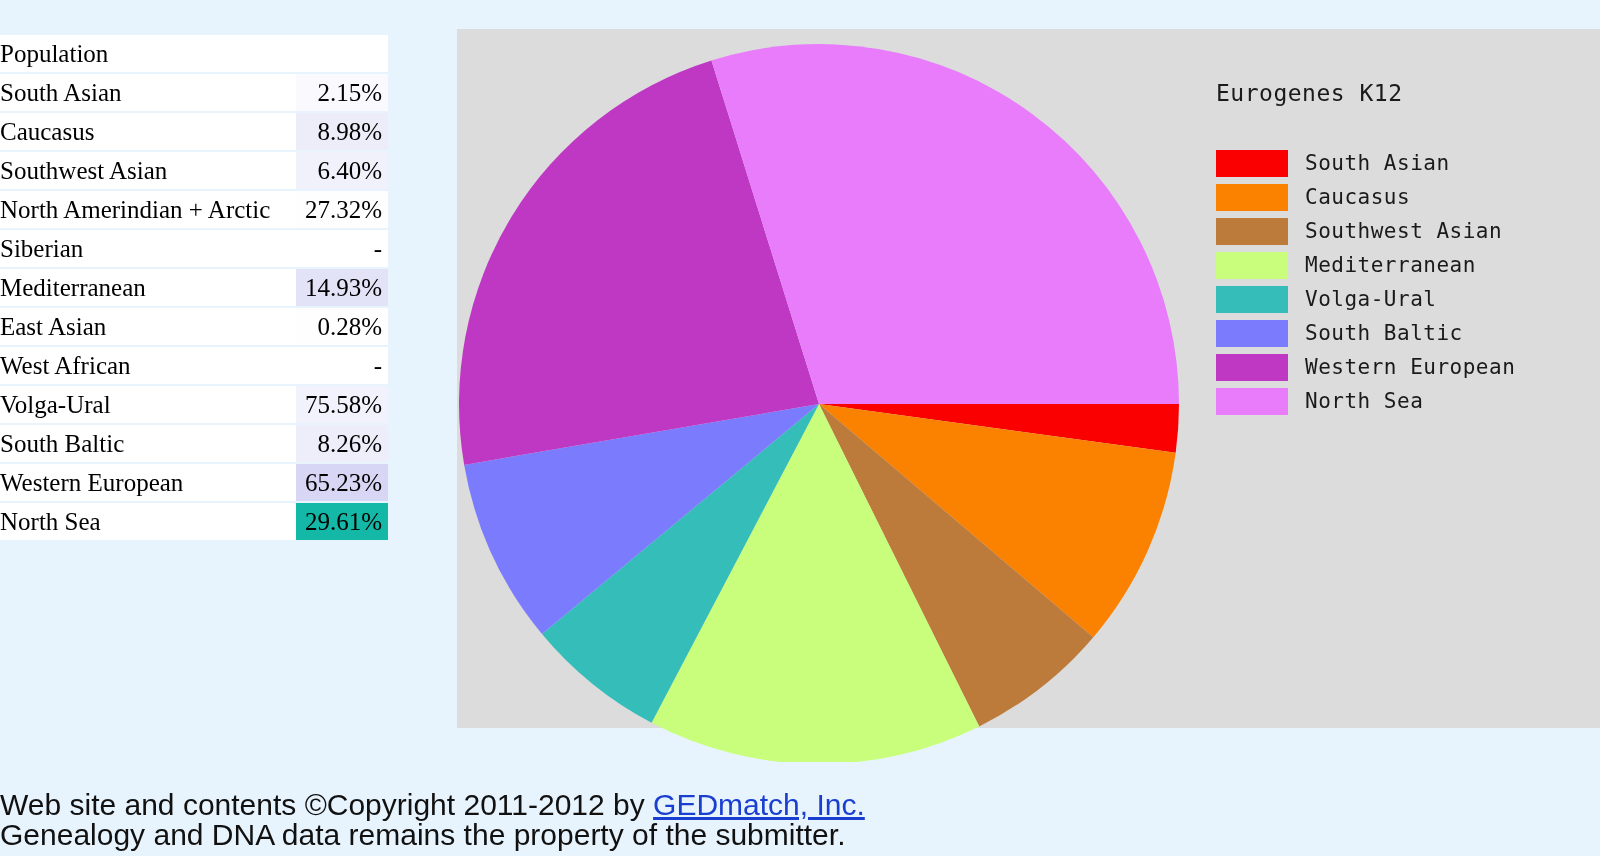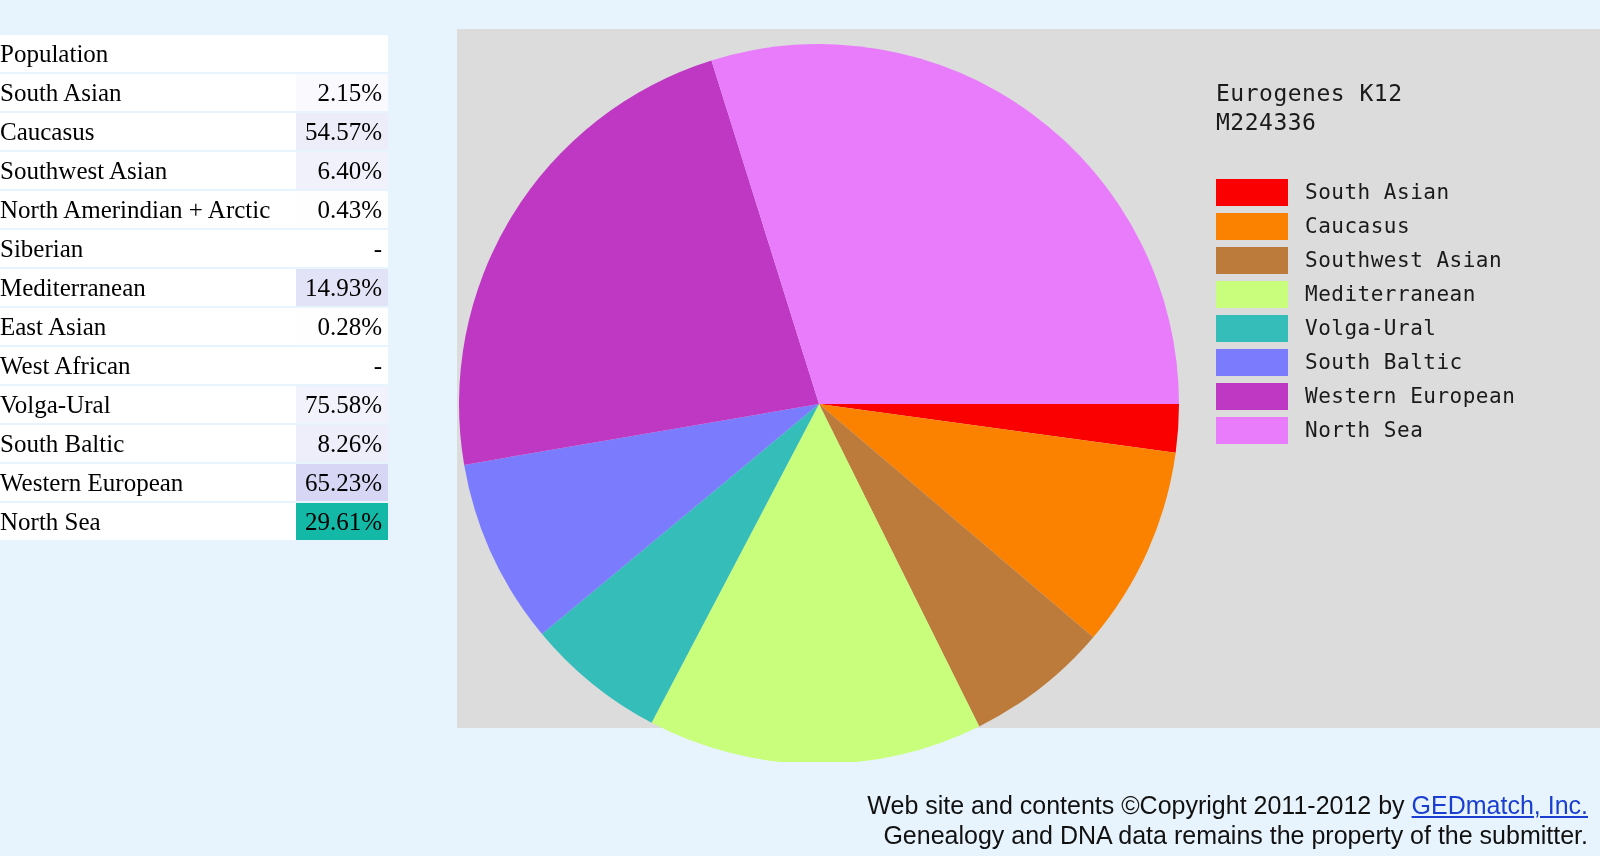--- a/index.html
+++ b/index.html
@@ -110,23 +110,23 @@
     letter-spacing: 0.5px;
     white-space: pre;
   }
 
   
   #footer {
     position: absolute;
     left: 0;
     right: 12px;
     bottom: 6px;
-    text-align: right;
+    text-align: left;
     font-family: "Liberation Sans", "DejaVu Sans", sans-serif;
-    font-size: 25px;
+    font-size: 30px;
     line-height: 30px;
     color: #111111;
   }
   #footer a {
     color: #1a3fd0;
     text-decoration: underline;
   }
   .footer-line {
     display: block;
   }
@@ -139,29 +139,29 @@
       <tr class="header-row">
         <td class="pop-name">Population</td>
         <td class="pop-value"></td>
       </tr>
       <tr>
         <td class="pop-name">South Asian</td>
         <td class="pop-value" style="background: rgb(250, 250, 254);">2.15%</td>
       </tr>
       <tr>
         <td class="pop-name">Caucasus</td>
-        <td class="pop-value" style="background: rgb(237, 237, 250);">54.57%</td>
+        <td class="pop-value" style="background: rgb(237, 237, 250);">8.98%</td>
       </tr>
       <tr>
         <td class="pop-name">Southwest Asian</td>
         <td class="pop-value" style="background: rgb(241, 241, 251);">6.40%</td>
       </tr>
       <tr>
         <td class="pop-name">North Amerindian + Arctic</td>
-        <td class="pop-value" style="background: rgb(254, 254, 255);">0.43%</td>
+        <td class="pop-value" style="background: rgb(254, 254, 255);">27.32%</td>
       </tr>
       <tr>
         <td class="pop-name">Siberian</td>
         <td class="pop-value" style="background: rgb(255, 255, 255);">-</td>
       </tr>
       <tr>
         <td class="pop-name">Mediterranean</td>
         <td class="pop-value" style="background: rgb(227, 227, 248);">14.93%</td>
       </tr>
       <tr>
@@ -201,21 +201,20 @@
         <path d="M 378 382 L 538.23 704.38 A 360 360 0 0 1 210.57 700.70 Z" fill="#c8fe7c"></path>
         <path d="M 378 382 L 210.57 700.70 A 360 360 0 0 1 100.98 611.92 Z" fill="#35bdba"></path>
         <path d="M 378 382 L 100.98 611.92 A 360 360 0 0 1 23.19 442.89 Z" fill="#7b7bfe"></path>
         <path d="M 378 382 L 23.19 442.89 A 360 360 0 0 1 270.47 38.44 Z" fill="#bf38c4"></path>
         <path d="M 378 382 L 270.47 38.44 A 360 360 0 0 1 738.00 382.00 Z" fill="#e87cfb"></path>
       </svg>
   </div>
 
   <div id="legend">
     <div class="legend-title">Eurogenes K12</div>
-    <div class="legend-title">M224336</div>
     <div id="legend-items">
         <div class="legend-row">
           <span class="legend-swatch" style="background: rgb(250, 0, 0);"></span>
           <span class="legend-label">South Asian</span>
         </div>
         <div class="legend-row">
           <span class="legend-swatch" style="background: rgb(250, 130, 0);"></span>
           <span class="legend-label">Caucasus</span>
         </div>
         <div class="legend-row">

